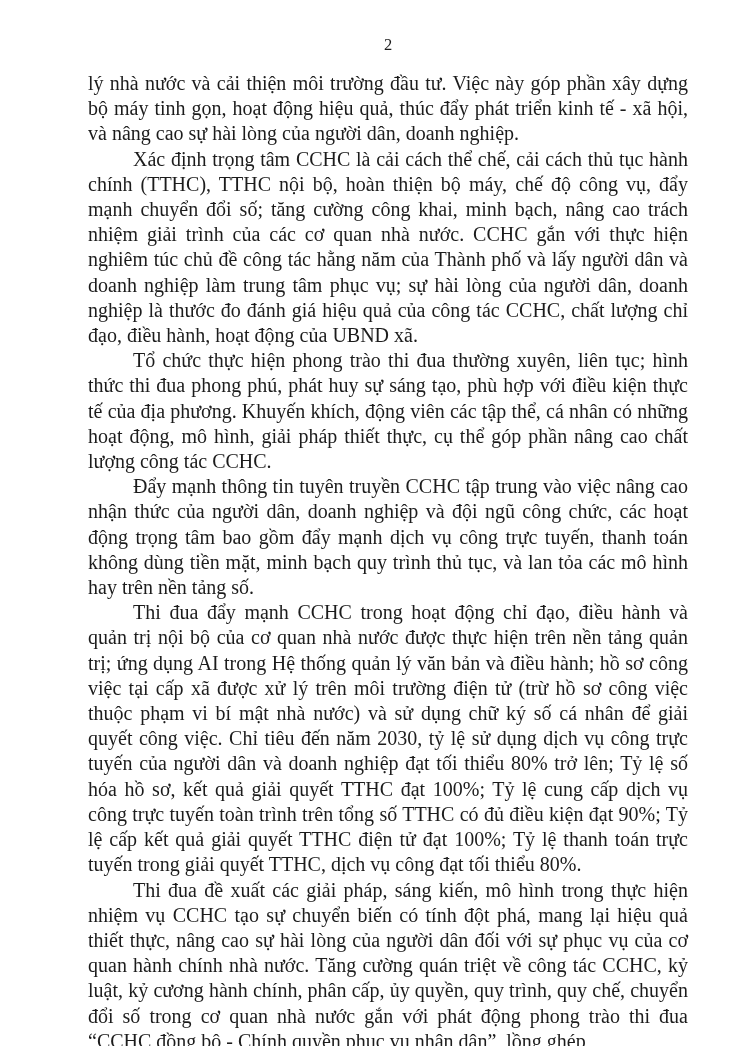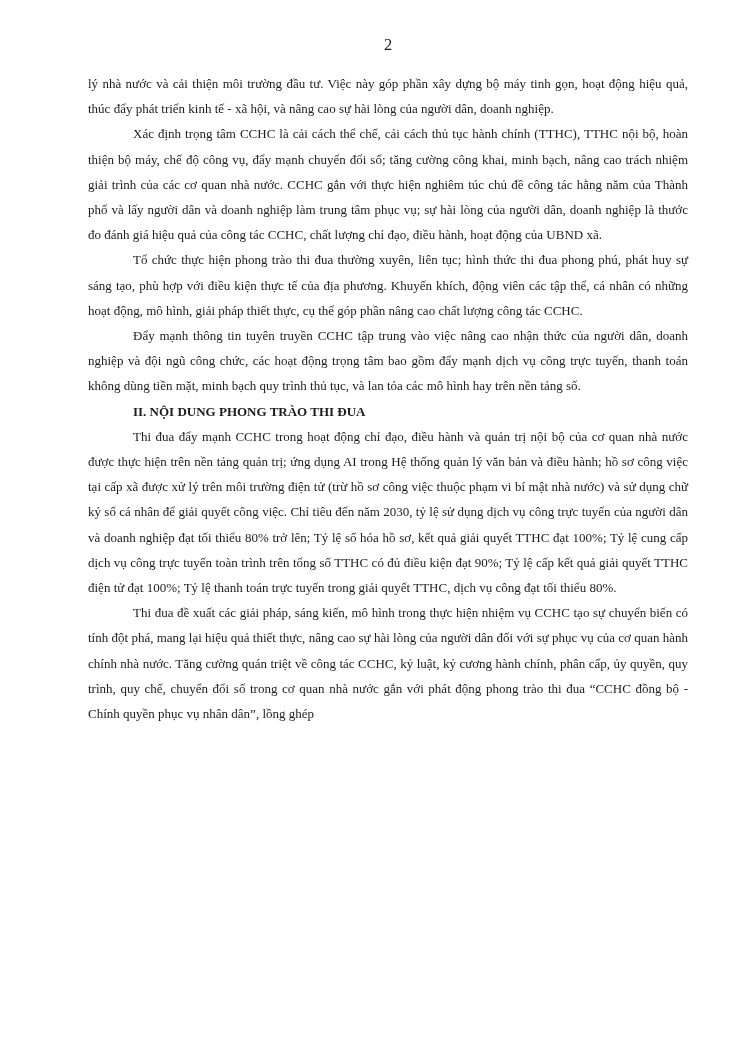--- a/index.html
+++ b/index.html
@@ -26,21 +26,21 @@
     line-height: 21px;
   }
   .doc-body {
     position: absolute;
     top: 71px;
     left: 88px;
     width: 600px;
   }
   .doc-body p {
     margin: 0;
-    font-size: 13px;
+    font-size: 20px;
     line-height: 25.2px;
     text-align: justify;
     text-indent: 45px;
   }
   .doc-body p.no-indent {
     text-indent: 0;
   }
   .doc-body p.heading {
     font-weight: bold;
   }
@@ -48,17 +48,16 @@
 </head>
 <body>
 
 <div class="page">
   <div class="page-number">2</div>
   <div class="doc-body" id="doc-body">
       <p class="no-indent">lý nhà nước và cải thiện môi trường đầu tư. Việc này góp phần xây dựng bộ máy tinh gọn, hoạt động hiệu quả, thúc đẩy phát triển kinh tế - xã hội, và nâng cao sự hài lòng của người dân, doanh nghiệp.</p>
       <p class="">Xác định trọng tâm CCHC là cải cách thể chế, cải cách thủ tục hành chính (TTHC), TTHC nội bộ, hoàn thiện bộ máy, chế độ công vụ, đẩy mạnh chuyển đổi số; tăng cường công khai, minh bạch, nâng cao trách nhiệm giải trình của các cơ quan nhà nước. CCHC gắn với thực hiện nghiêm túc chủ đề công tác hằng năm của Thành phố và lấy người dân và doanh nghiệp làm trung tâm phục vụ; sự hài lòng của người dân, doanh nghiệp là thước đo đánh giá hiệu quả của công tác CCHC, chất lượng chỉ đạo, điều hành, hoạt động của UBND xã.</p>
       <p class="">Tổ chức thực hiện phong trào thi đua thường xuyên, liên tục; hình thức thi đua phong phú, phát huy sự sáng tạo, phù hợp với điều kiện thực tế của địa phương. Khuyến khích, động viên các tập thể, cá nhân có những hoạt động, mô hình, giải pháp thiết thực, cụ thể góp phần nâng cao chất lượng công tác CCHC.</p>
       <p class="">Đẩy mạnh thông tin tuyên truyền CCHC tập trung vào việc nâng cao nhận thức của người dân, doanh nghiệp và đội ngũ công chức, các hoạt động trọng tâm bao gồm đẩy mạnh dịch vụ công trực tuyến, thanh toán không dùng tiền mặt, minh bạch quy trình thủ tục, và lan tỏa các mô hình hay trên nền tảng số.</p>
-      <p class="heading ">II. NỘI DUNG PHONG TRÀO THI ĐUA</p>
       <p class="">Thi đua đẩy mạnh CCHC trong hoạt động chỉ đạo, điều hành và quản trị nội bộ của cơ quan nhà nước được thực hiện trên nền tảng quản trị; ứng dụng AI trong Hệ thống quản lý văn bản và điều hành; hồ sơ công việc tại cấp xã được xử lý trên môi trường điện tử (trừ hồ sơ công việc thuộc phạm vi bí mật nhà nước) và sử dụng chữ ký số cá nhân để giải quyết công việc. Chỉ tiêu đến năm 2030, tỷ lệ sử dụng dịch vụ công trực tuyến của người dân và doanh nghiệp đạt tối thiểu 80% trở lên; Tỷ lệ số hóa hồ sơ, kết quả giải quyết TTHC đạt 100%; Tỷ lệ cung cấp dịch vụ công trực tuyến toàn trình trên tổng số TTHC có đủ điều kiện đạt 90%; Tỷ lệ cấp kết quả giải quyết TTHC điện tử đạt 100%; Tỷ lệ thanh toán trực tuyến trong giải quyết TTHC, dịch vụ công đạt tối thiểu 80%.</p>
       <p class="">Thi đua đề xuất các giải pháp, sáng kiến, mô hình trong thực hiện nhiệm vụ CCHC tạo sự chuyển biến có tính đột phá, mang lại hiệu quả thiết thực, nâng cao sự hài lòng của người dân đối với sự phục vụ của cơ quan hành chính nhà nước. Tăng cường quán triệt về công tác CCHC, kỷ luật, kỷ cương hành chính, phân cấp, ủy quyền, quy trình, quy chế, chuyển đổi số trong cơ quan nhà nước gắn với phát động phong trào thi đua “CCHC đồng bộ - Chính quyền phục vụ nhân dân”, lồng ghép</p>
     </div>
 </div>
 
 </body></html>

